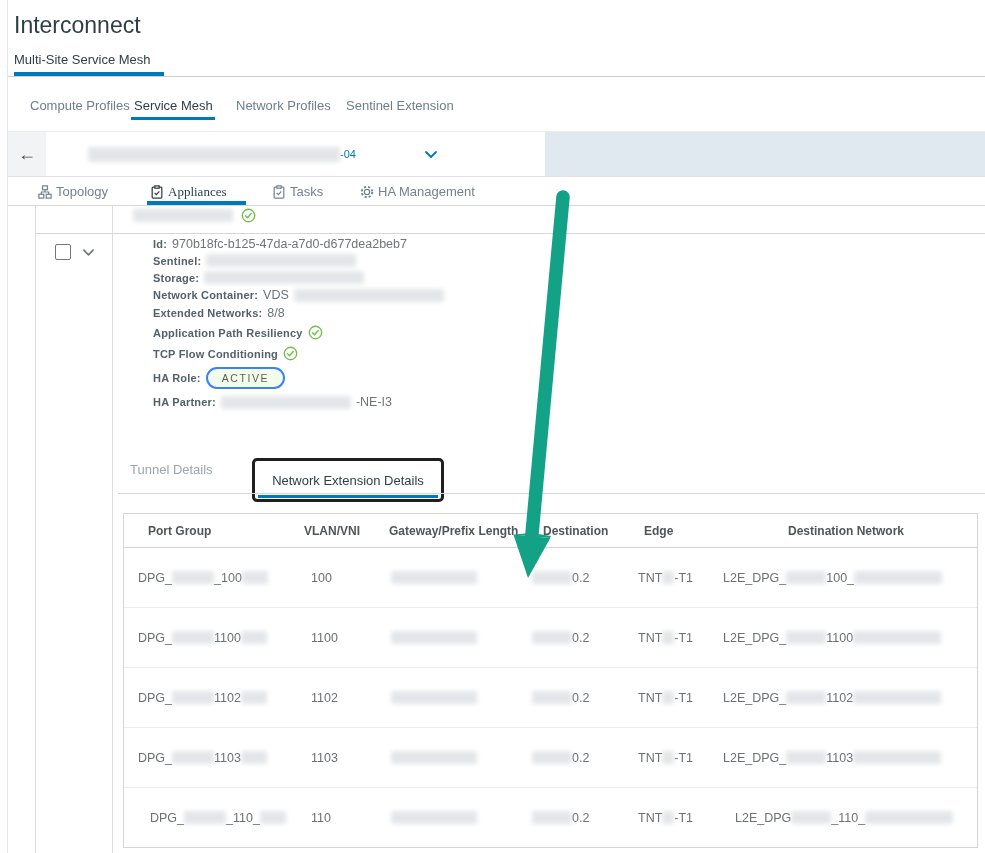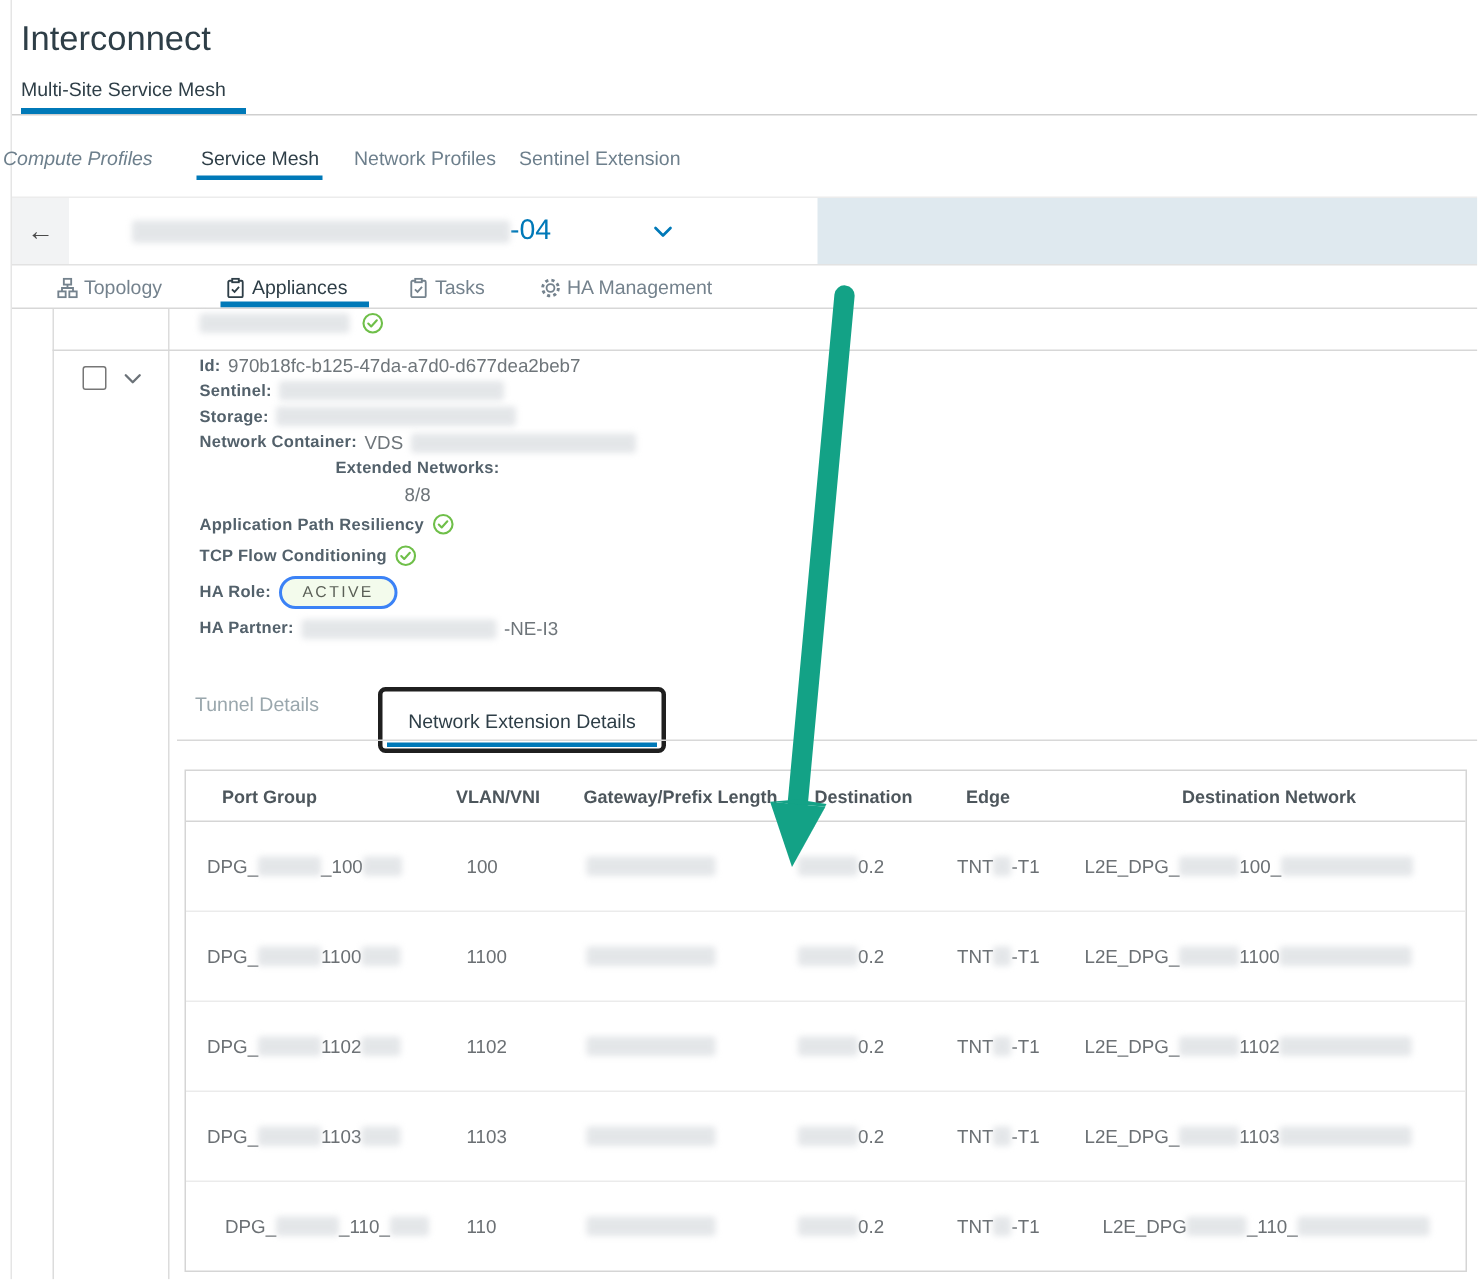--- a/index.html
+++ b/index.html
@@ -17,38 +17,38 @@
   .tab{position:absolute;top:98px;font-size:13px;color:#6d7f8c;cursor:pointer;}
   .tab.active{color:#2e3e47;}
   .tab-underline{position:absolute;left:131px;top:117px;width:84px;height:3px;background:#0079b8;}
 
   
   .toolbar{position:absolute;left:8px;right:0;top:131px;height:44px;background:#fff;border-top:1px solid #ececec;border-bottom:1px solid #e2e2e2;}
   .tb-back{position:absolute;left:0;top:0;width:38px;height:44px;background:#f2f3f4;display:flex;align-items:center;justify-content:center;
            font-size:18px;color:#4a4a4a;cursor:pointer;}
   .tb-mid{position:absolute;left:38px;top:0;width:499px;height:44px;background:#fff;display:flex;align-items:center;cursor:pointer;}
   .tb-right{position:absolute;left:537px;top:0;right:0;height:44px;background:#dfe9ef;}
-  .mesh-suffix{font-size:19px;color:#0079b8;}
+  .mesh-suffix{font-size:11px;color:#0079b8;}
 
   
   .blur{display:inline-block;height:13px;border-radius:2px;background:#c9ced3;opacity:.5;filter:blur(2.2px);vertical-align:middle;}
   .blur.tall{height:15px;}
 
   
   .subtab{position:absolute;top:184px;display:flex;align-items:center;gap:4px;font-size:13px;color:#74828d;cursor:pointer;}
   .subtab.active{color:#2e3e47;}
   .subtab svg{display:block;}
   .subtab-underline{position:absolute;left:147px;top:201px;width:99px;height:4px;background:#0079b8;}
 
   
   .checkbox{position:absolute;left:55px;top:244px;width:14px;height:14px;border:1px solid #767676;border-radius:2px;background:#fff;cursor:pointer;}
   .row-chevron{position:absolute;left:82px;top:248px;cursor:pointer;}
   .detail{position:absolute;left:133px;top:237px;}
   .dline{display:flex;align-items:center;gap:5px;white-space:nowrap;}
-  .lbl{font-weight:700;font-size:11px;color:#53616b;letter-spacing:.2px;}
+  .lbl{font-weight:700;font-size:11px;color:#53616b;letter-spacing:.2px;margin-left:20px;}
   .val{font-size:12.5px;color:#6e757a;}
   .name{font-size:13px;color:#4a4a4a;}
   .pill{display:inline-flex;align-items:center;justify-content:center;border:2px solid #3b82f6;background:#f3fbec;
         color:#5a5f56;font-size:10.5px;letter-spacing:1.6px;border-radius:12px;padding:3px 14px;font-weight:400;}
   .check-icon{flex:0 0 auto;}
 
   
   .dtab-inactive{position:absolute;left:130px;top:462px;font-size:13px;color:#9aa7ad;cursor:pointer;}
   .dtab-box{position:absolute;left:252px;top:458px;width:186px;height:38px;border:3px solid #1f1f1f;border-radius:5px;
             display:flex;align-items:center;justify-content:center;background:#fff;cursor:pointer;}
@@ -77,21 +77,21 @@
 
 <div class="stage">
 
   <div class="vline" style="left:7px;top:0;height:853px;background:#e5e5e5;"></div>
 
   <div class="page-title">Interconnect</div>
   <div class="subnav">Multi-Site Service Mesh</div>
   <div class="subnav-underline"></div>
   <div class="hline" style="left:8px;right:0;top:76px;width:977px;background:#cfcfcf;"></div>
 
-  <div class="tab" style="left:2px;font-style:italic;">Compute Profiles</div>
+  <div class="tab" style="left:30px;">Compute Profiles</div>
   <div class="tab active" style="left:134px;">Service Mesh</div>
   <div class="tab" style="left:236px;">Network Profiles</div>
   <div class="tab" style="left:346px;">Sentinel Extension</div>
   <div class="tab-underline"></div>
 
   <div class="toolbar">
     <div class="tb-back">
       <span>←</span>
     </div>
     <div class="tb-mid">
@@ -108,21 +108,21 @@
     <svg width="14" height="14" viewBox="0 0 16 16">
       <g fill="none" stroke="#74828d" stroke-width="1.4">
         <rect x="5.2" y="1" width="5.6" height="4.4"></rect>
           <rect x="1" y="10.6" width="5.6" height="4.4"></rect>
           <rect x="9.4" y="10.6" width="5.6" height="4.4"></rect>
         <path d="M8 5.4v2.6M3.8 10.6V8h8.4v2.6"></path>
       </g>
     </svg>
     <span>Topology</span>
   </div>
-  <div class="subtab active" style="left:150px;">
+  <div class="subtab active" style="left:150px;font-family:Liberation Serif, serif;">
     <svg width="14" height="14" viewBox="0 0 16 16">
       <g fill="none" stroke="#2e3e47" stroke-width="1.4">
         <rect x="2.5" y="2.5" width="11" height="12.5" rx="1"></rect>
           <rect x="5.5" y="1" width="5" height="2.6" fill="#fff"></rect>
         <path d="M5.3 9l2 2 3.4-3.8"></path>
       </g>
     </svg>
     <span>Appliances</span>
   </div>
   <div class="subtab" style="left:272px;">
@@ -173,21 +173,21 @@
     </div>
     <div class="dline" style="margin-bottom:4px;">
       <span class="lbl">Storage:</span>
       <span class="blur w160"></span>
     </div>
     <div class="dline" style="margin-bottom:4px;">
       <span class="lbl">Network Container:</span>
       <span class="val">VDS</span>
       <span class="blur w150"></span>
     </div>
-    <div class="dline" style="margin-bottom:4px;flex-direction:column;">
+    <div class="dline" style="margin-bottom:4px;">
       <span class="lbl">Extended Networks:</span>
       <span class="val">8/8</span>
     </div>
     <div class="dline" style="margin-bottom:4px;height:17px;">
       <span class="lbl">Application Path Resiliency</span>
       <svg class="check-icon" width="15" height="15" viewBox="0 0 16 16">
         <circle cx="8" cy="8" r="6.6" fill="none" stroke="#6fbf49" stroke-width="1.5"></circle>
         <path d="M4.8 8.2l2.1 2.1 4-4.4" fill="none" stroke="#6fbf49" stroke-width="1.5" stroke-linecap="round" stroke-linejoin="round"></path>
       </svg>
     </div>

